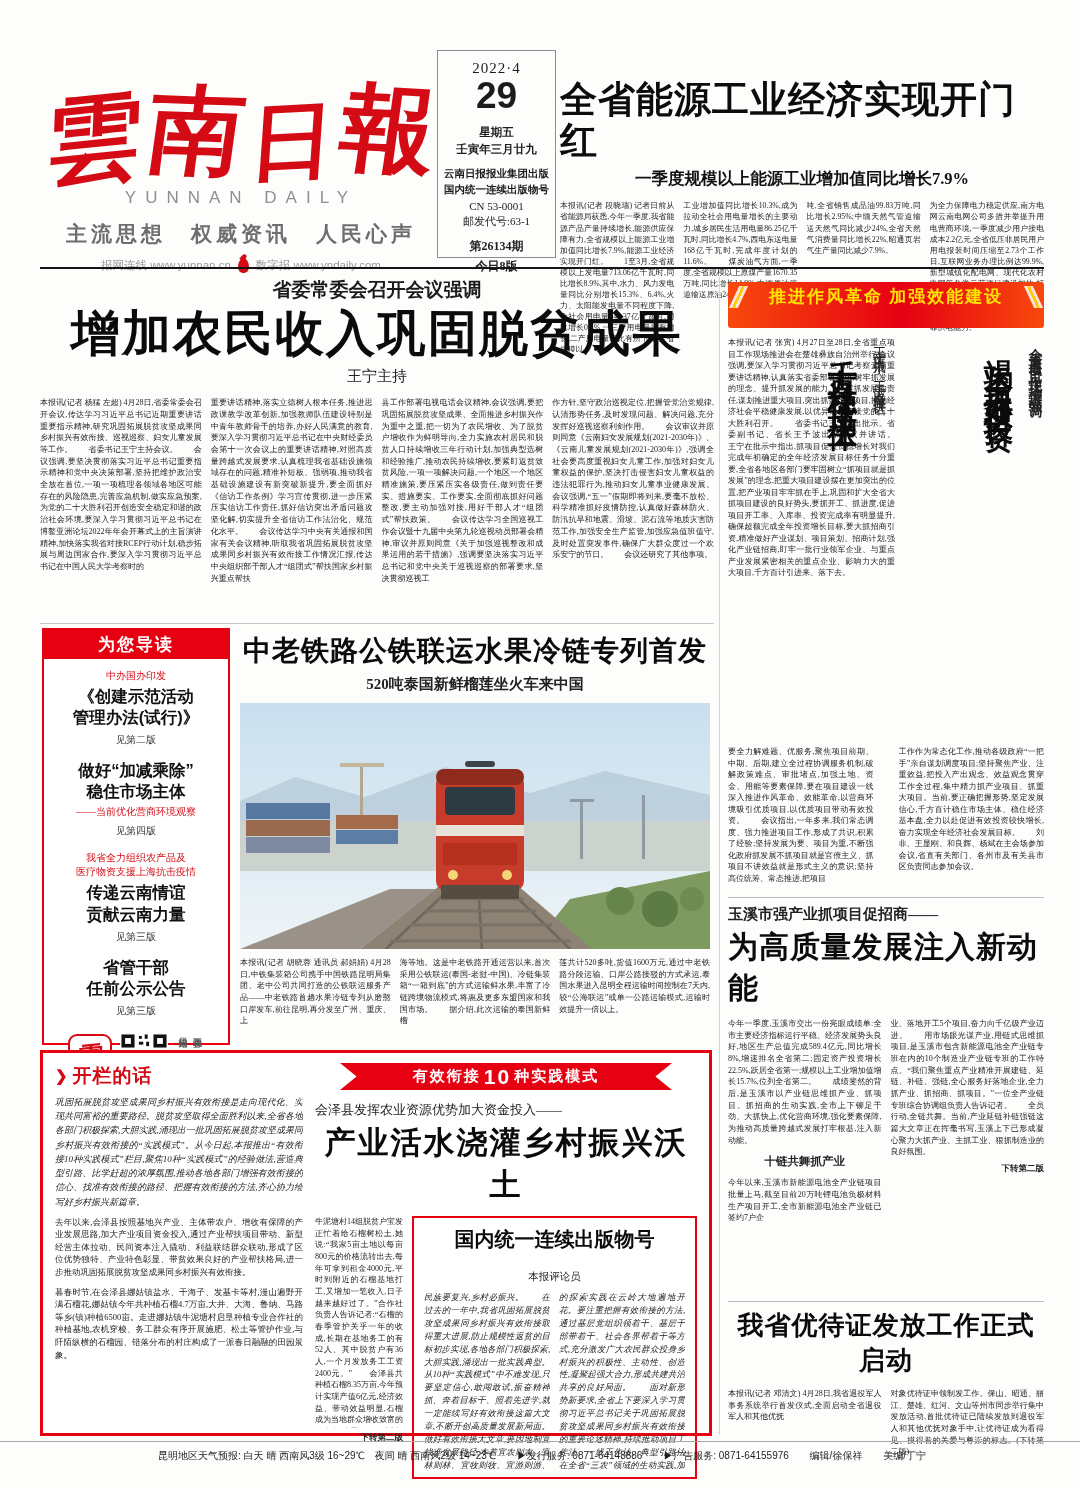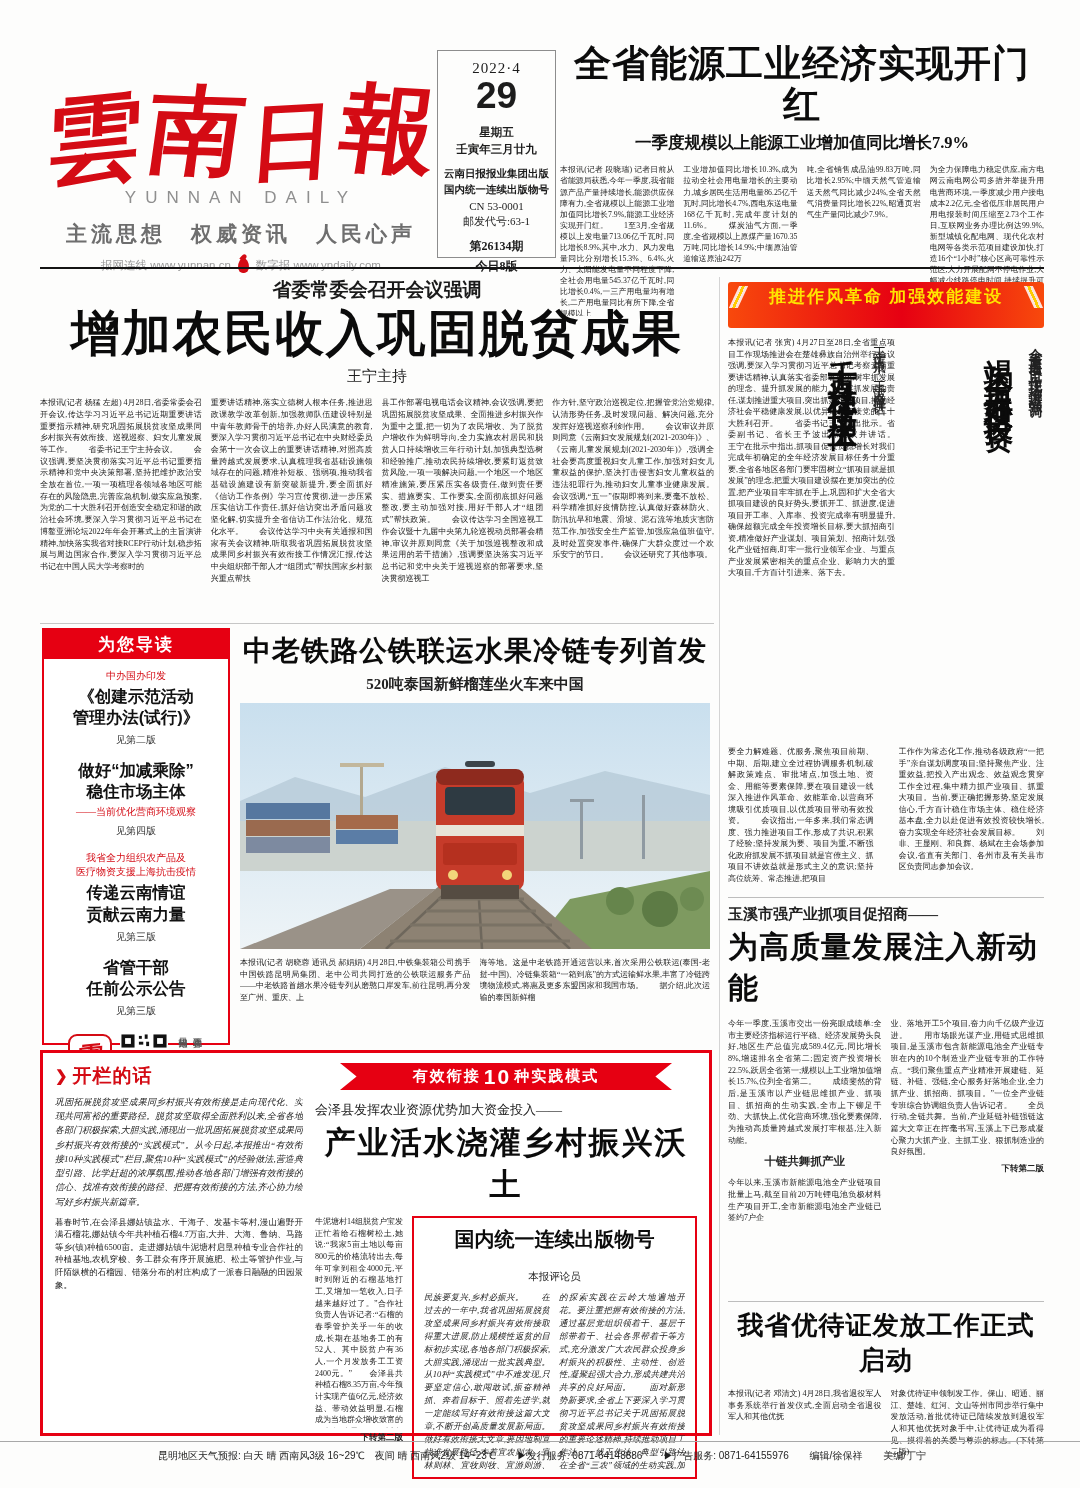--- a/index.html
+++ b/index.html
@@ -34,21 +34,21 @@
   .db-lunar { font-size:11.5px; font-weight:bold; margin-top:2px; }
   .db-pub { margin-top:10px; font-size:10.5px; font-weight:bold; }
   .db-issn { font-size:10.5px; font-weight:bold; margin-top:2px; }
   .db-cn { font-size:11px; margin-top:3px; }
   .db-post { font-size:11px; margin-top:2px; }
   .db-issue { font-size:12px; font-weight:bold; margin-top:9px; }
   .db-pages { font-size:12px; font-weight:bold; margin-top:3px; }
 
   
   .topstory { position:absolute; left:560px; top:44px; width:484px; }
-  .ts-headline { font-size:37px; font-weight:900; letter-spacing:1px; text-align:center; color:#0c0c0c; line-height:1.1; }
+  .ts-headline { font-size:37px; font-weight:900; letter-spacing:1px; color:#0c0c0c; line-height:1.1;margin-top:36px; }
   .ts-sub { font-size:16.5px; font-weight:bold; text-align:center; margin-top:7px; color:#111; }
   .cols { display:flex; gap:9px; }
   .topstory .cols { margin-top:10px; }
   .topstory .col { flex:1; font-size:7.8px; line-height:1.42; height:152px; overflow:hidden; }
 
   .rule-top { position:absolute; left:40px; top:267px; width:1004px; height:2px; background:#141414; }
 
   
   .leadstory { position:absolute; left:40px; top:277px; width:674px; }
   .ls-kicker { font-size:19px; text-align:center; font-weight:bold; color:#1a1a1a; }
@@ -366,30 +366,32 @@
         <rect x="203" y="140" width="74" height="22" rx="3" fill="#b5301f"></rect>
         <circle cx="213" cy="172" r="5" fill="#f2d67a"></circle>
         <circle cx="267" cy="172" r="5" fill="#f2d67a"></circle>
         <rect x="201" y="182" width="78" height="14" fill="#554c42"></rect>
         <rect x="225" y="58" width="30" height="6" rx="3" fill="#3c444a"></rect>
       </svg>
     </div>
     <div class="cols">
       <div class="col jt">本报讯(记者 胡晓蓉 通讯员 郝娟娟) 4月28日,中铁集装箱公司携手中国铁路昆明局集团、老中公司共同打造的公铁联运服务产品——中老铁路首趟水果冷链专列从磨憨口岸发车,前往昆明,再分发至广州、重庆、上</div>
       <div class="col jt">海等地。这是中老铁路开通运营以来,首次采用公铁联运(泰国-老挝-中国)、冷链集装箱“一箱到底”的方式运输鲜水果,丰富了冷链跨境物流模式,将惠及更多东盟国家和我国市场。　　据介绍,此次运输的泰国新鲜榴</div>
+      <div class="col jt">莲共计520多吨,货值1600万元,通过中老铁路分段运输、口岸公路接驳的方式承运,泰国水果进入昆明全程运输时间控制在7天内,较“公海联运”或单一公路运输模式,运输时效提升一倍以上。</div>
     </div>
   </div>
 
   <div class="bottombox">
     <div class="introcol">
       <div class="ic-head">
         <span class="ic-arrow">❯</span>
         <span class="ic-title">开栏的话</span>
       </div>
       <div class="ic-lead jt">巩固拓展脱贫攻坚成果同乡村振兴有效衔接是走向现代化、实现共同富裕的重要路径。脱贫攻坚取得全面胜利以来,全省各地各部门积极探索,大胆实践,涌现出一批巩固拓展脱贫攻坚成果同乡村振兴有效衔接的“实践模式”。从今日起,本报推出“有效衔接10种实践模式”栏目,聚焦10种“实践模式”的经验做法,营造典型引路、比学赶超的浓厚氛围,推动各地各部门增强有效衔接的信心、找准有效衔接的路径、把握有效衔接的方法,齐心协力绘写好乡村振兴新篇章。</div>
+      <div class="ic-para jt">去年以来,会泽县按照基地兴产业、主体带农户、增收有保障的产业发展思路,加大产业项目资金投入,通过产业帮扶项目带动、新型经营主体拉动、民间资本注入撬动、利益联结群众联动,形成了区位优势独特、产业特色彰显、带贫效果良好的产业帮扶格局,进一步推动巩固拓展脱贫攻坚成果同乡村振兴有效衔接。</div>
       <div class="ic-para jt">暮春时节,在会泽县娜姑镇盐水、干海子、发基卡等村,漫山遍野开满石榴花,娜姑镇今年共种植石榴4.7万亩,大井、大海、鲁纳、马路等乡(镇)种植6500亩。走进娜姑镇牛泥塘村启垦种植专业合作社的种植基地,农机穿梭、务工群众有序开展施肥、松土等管护作业,与阡陌纵横的石榴园、错落分布的村庄构成了一派春日融融的田园景象。</div>
     </div>
     <div class="featarea">
       <div class="ribbon">
         <span>有效衔接</span>
         <span class="num">10</span>
         <span>种实践模式</span>
       </div>
       <div class="ft-kicker">会泽县发挥农业资源优势加大资金投入——</div>
       <div class="ft-headline sans">产业活水浇灌乡村振兴沃土</div>

